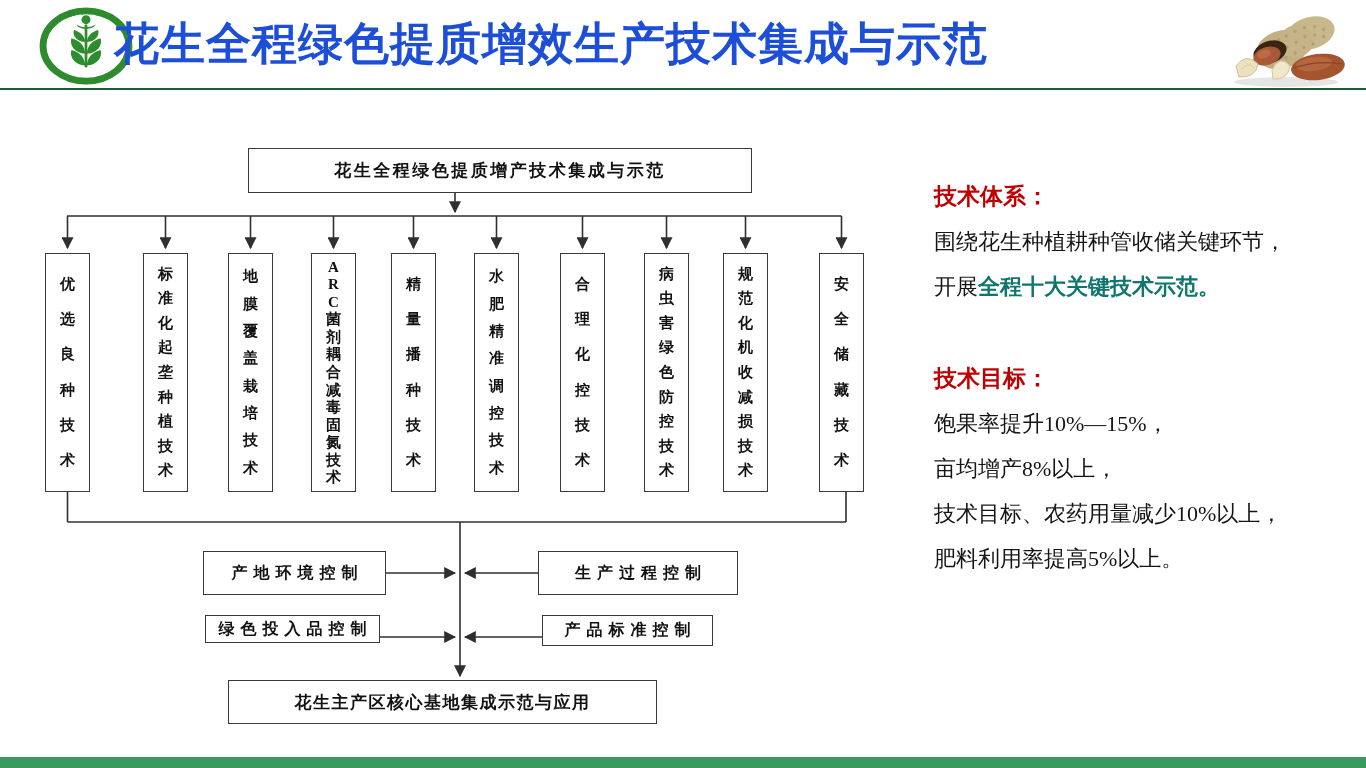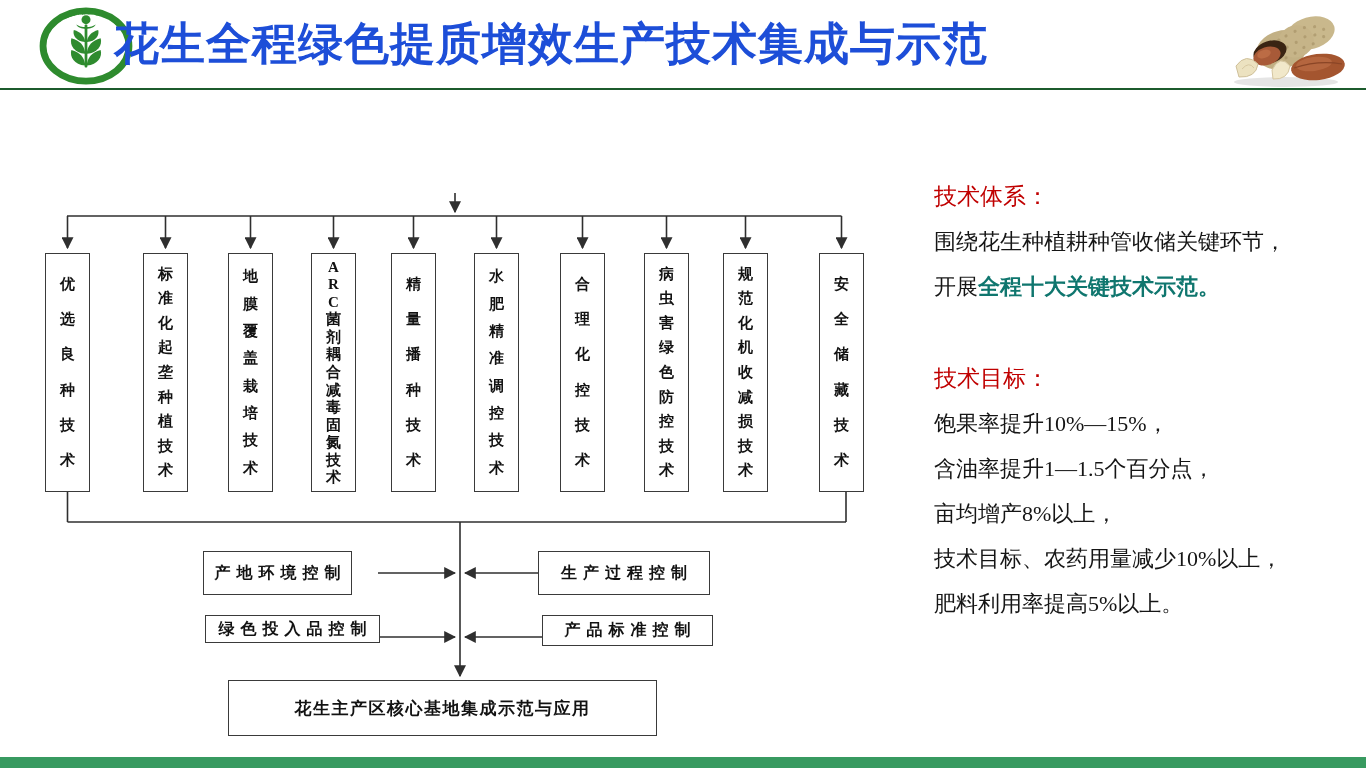--- a/index.html
+++ b/index.html
@@ -17,25 +17,25 @@
   
   .connectors{position:absolute;left:0;top:0;width:1366px;height:768px;pointer-events:none;}
   .fbox{position:absolute;background:#fff;border:1.5px solid #3a3a3a;box-sizing:border-box;
         display:flex;align-items:center;justify-content:center;color:#121212;
         font-family:"Liberation Serif",serif;}
   .top-box{left:248px;top:148px;width:504px;height:45px;font-size:17px;font-weight:700;letter-spacing:2.5px;}
   .vbox{top:253px;width:45px;height:239px;flex-direction:column;justify-content:space-evenly;
         font-size:15px;font-weight:700;padding:3px 0;}
   .vbox span{display:block;line-height:1;}
   .midbox{height:44px;font-size:16px;font-weight:700;letter-spacing:6px;text-indent:6px;white-space:nowrap;}
-  .bottom-box{left:228px;top:680px;width:429px;height:56px;font-size:17px;font-weight:700;letter-spacing:1.5px;}
+  .bottom-box{left:228px;top:680px;width:429px;height:44px;font-size:17px;font-weight:700;letter-spacing:1.5px;}
 
   
   .panel{position:absolute;left:934px;top:174px;width:425px;font-family:"Liberation Serif",serif;}
-  .sec-title{font-size:23px;line-height:45px;font-weight:400;color:#c00000;white-space:nowrap;}
+  .sec-title{font-size:23px;line-height:45px;font-weight:700;color:#c00000;white-space:nowrap;}
   .pline{font-size:22px;line-height:45px;color:#151515;white-space:nowrap;}
   .goal-heading{margin-top:47px;}
   .hl{color:#0f766e;font-weight:800;}
 
   
   .bottom-bar{position:absolute;left:0;top:757px;width:1366px;height:11px;background:#389a60;}
 </style>
 </head>
 <body>
 
@@ -138,20 +138,21 @@
       <line x1="846" y1="492" x2="846" y2="522"></line>
       <line x1="67.5" y1="522" x2="846" y2="522"></line>
       <line x1="460" y1="522" x2="460" y2="676" marker-end="url(#arw)"></line>
       <line x1="378" y1="573" x2="455" y2="573" marker-end="url(#arw)"></line>
       <line x1="538" y1="573" x2="465" y2="573" marker-end="url(#arw)"></line>
       <line x1="380" y1="637" x2="455" y2="637" marker-end="url(#arw)"></line>
       <line x1="542" y1="637" x2="465" y2="637" marker-end="url(#arw)"></line>
     </g>
   </svg>
 
+  <div class="fbox top-box">花生全程绿色提质增产技术集成与示范</div>
 
   <div class="fbox vbox" style="left:45px">
       <span>优</span>
       <span>选</span>
       <span>良</span>
       <span>种</span>
       <span>技</span>
       <span>术</span>
     </div>
   <div class="fbox vbox" style="left:143px">
@@ -240,34 +241,33 @@
     </div>
   <div class="fbox vbox" style="left:819px">
       <span>安</span>
       <span>全</span>
       <span>储</span>
       <span>藏</span>
       <span>技</span>
       <span>术</span>
     </div>
 
-  <div class="fbox midbox" style="left:203px;top:551px;width:149px">产地环境控制</div>
-  <div class="fbox midbox" style="left:538px;top:551px;width:172px">生产过程控制</div>
+  <div class="fbox midbox" style="left:203px;top:551px;width:183px">产地环境控制</div>
+  <div class="fbox midbox" style="left:538px;top:551px;width:200px">生产过程控制</div>
   <div class="fbox midbox" style="left:205px;top:615px;width:175px;height:28px">绿色投入品控制</div>
   <div class="fbox midbox" style="left:542px;top:615px;width:171px;height:31px">产品标准控制</div>
 
   <div class="fbox bottom-box">花生主产区核心基地集成示范与应用</div>
 
   <div class="panel">
     <div class="sec-title">技术体系：</div>
     <div class="pline">围绕花生种植耕种管收储关键环节，</div>
     <div class="pline"><span>开展</span><span class="hl">全程十大关键技术示范</span><span class="hl">。</span></div>
 
     <div class="sec-title goal-heading">技术目标：</div>
     <div class="pline">饱果率提升10%—15%，</div>
-    <div class="pline">含油率提升1—1.5个百分点，</div>
     <div class="pline">亩均增产8%以上，</div>
     <div class="pline">技术目标、农药用量减少10%以上，</div>
     <div class="pline">肥料利用率提高5%以上。</div>
   </div>
 
   <div class="bottom-bar"></div>
 </div>
 
 </body></html>

